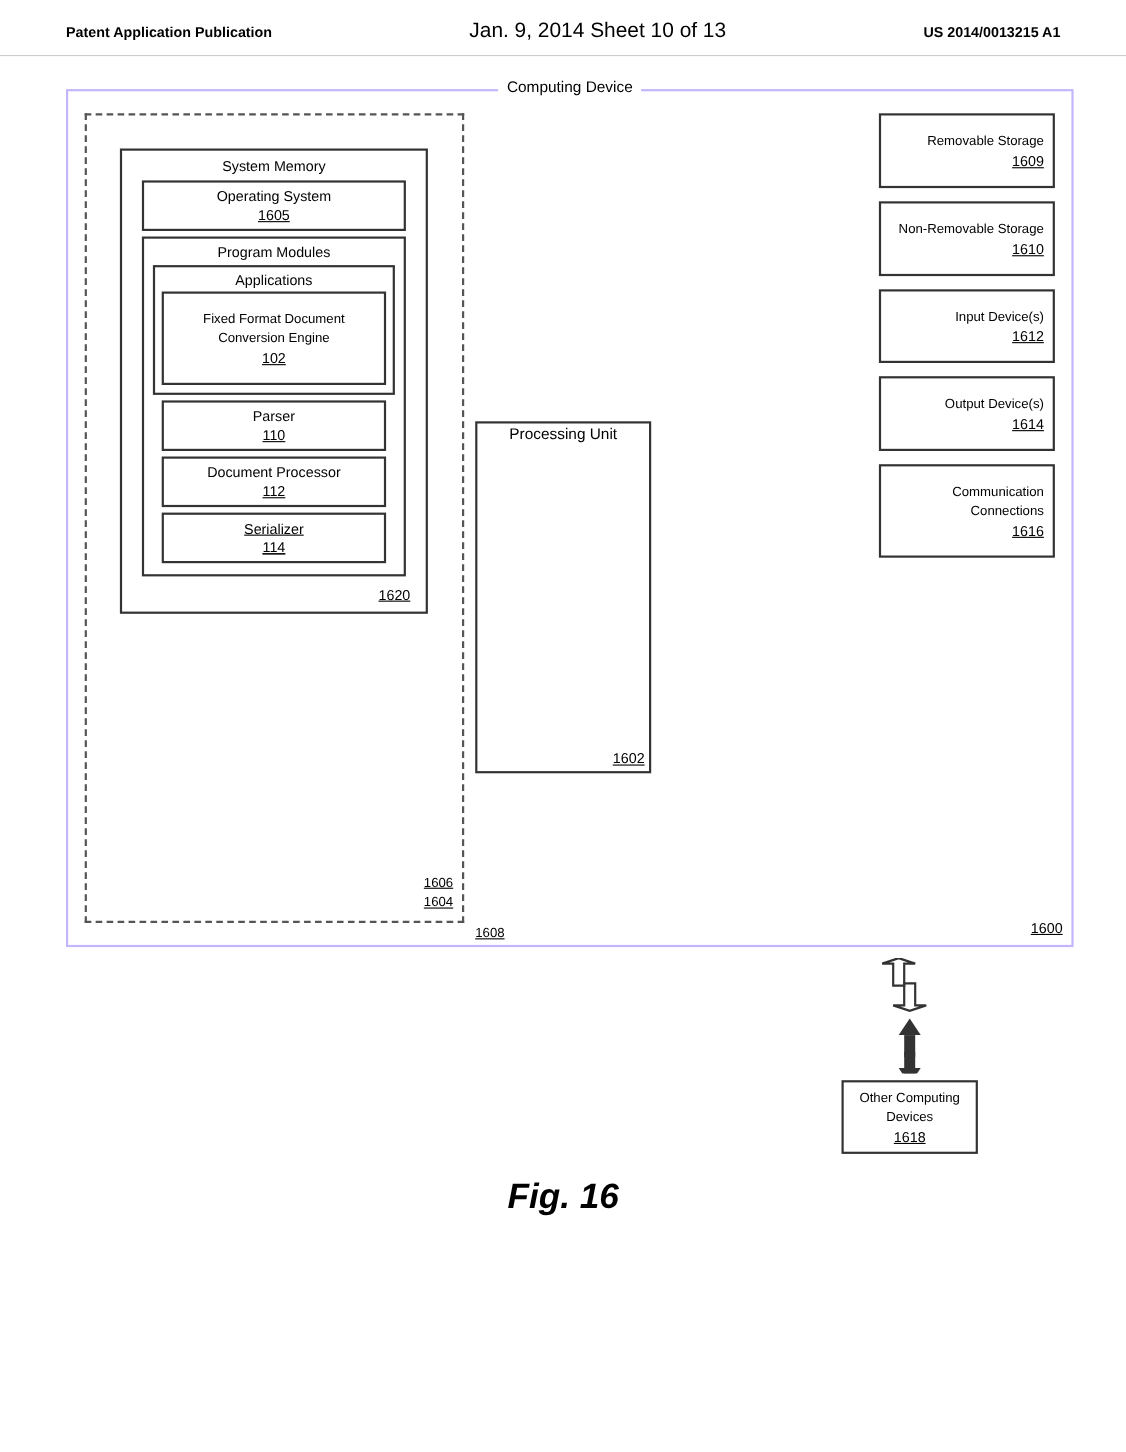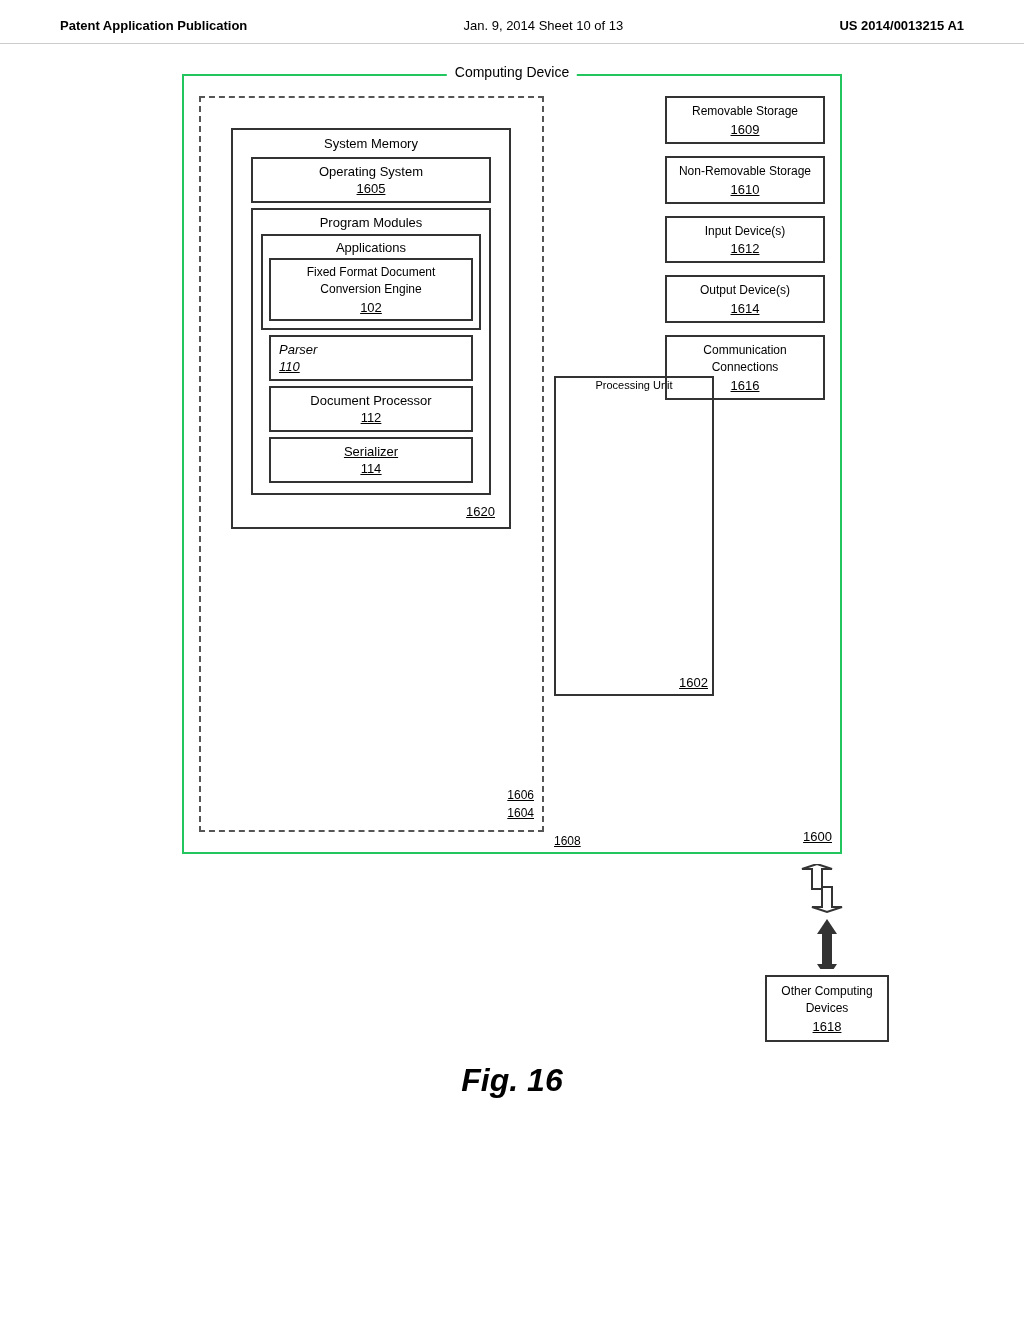--- a/index.html
+++ b/index.html
@@ -18,38 +18,38 @@
       justify-content: space-between;
       align-items: center;
       padding: 18px 60px 10px 60px;
       border-bottom: 1px solid #ccc;
     }
     .header-left {
       font-size: 13px;
       font-weight: bold;
     }
     .header-center {
-      font-size: 13px;
+      font-size: 19px;
     }
     .header-right {
       font-size: 13px;
       font-weight: bold;
     }
 
     
     .diagram-area {
       padding: 30px 60px 30px 60px;
       position: relative;
     }
 
     
     .computing-device-box {
-      border: 2px solid #22c55e;
+      border: 2px solid #c4b5fd;
       position: relative;
-      width: 660px;
+      width: 916px;
       min-height: 780px;
       margin: 0 auto;
     }
     .computing-device-label {
       position: absolute;
       top: -12px;
       left: 50%;
       transform: translateX(-50%);
       background: #fff;
       padding: 0 8px;
@@ -118,32 +118,31 @@
     .applications-label {
       text-align: center;
       font-size: 13px;
       margin-bottom: 3px;
     }
 
     
     .ffdce-box {
       border: 2px solid #333;
       margin: 3px 0;
-      padding: 4px 6px;
+      padding: 15px 6px;
       text-align: center;
     }
     .ffdce-label { font-size: 12px; line-height: 1.4; }
 
     
     .parser-box {
       border: 2px solid #333;
       margin: 5px 8px;
       padding: 5px 8px;
-      text-align: left;
-      font-style: italic;
+      text-align: center;
     }
 
     
     .doc-proc-box {
       border: 2px solid #333;
       margin: 5px 8px;
       padding: 5px 8px;
       text-align: center;
     }
 
@@ -163,39 +162,39 @@
       left: 370px;
       top: 300px;
       width: 160px;
       height: 320px;
       display: flex;
       flex-direction: column;
       align-items: center;
       justify-content: center;
     }
     .processing-unit-label {
-      font-size: 11px;
+      font-size: 14px;
       text-align: center;
       line-height: 1.4;
     }
 
     
     .right-boxes {
       position: absolute;
       right: 15px;
       top: 20px;
       width: 160px;
       display: flex;
       flex-direction: column;
       gap: 12px;
     }
     .right-box {
       border: 2px solid #333;
-      padding: 5px 8px;
-      text-align: center;
+      padding: 15px 8px;
+      text-align: right;
     }
     .right-box-label { font-size: 12px; line-height: 1.4; }
 
     
     .num-label {
       text-align: right;
       font-size: 12px;
       padding: 2px 4px;
     }
 

